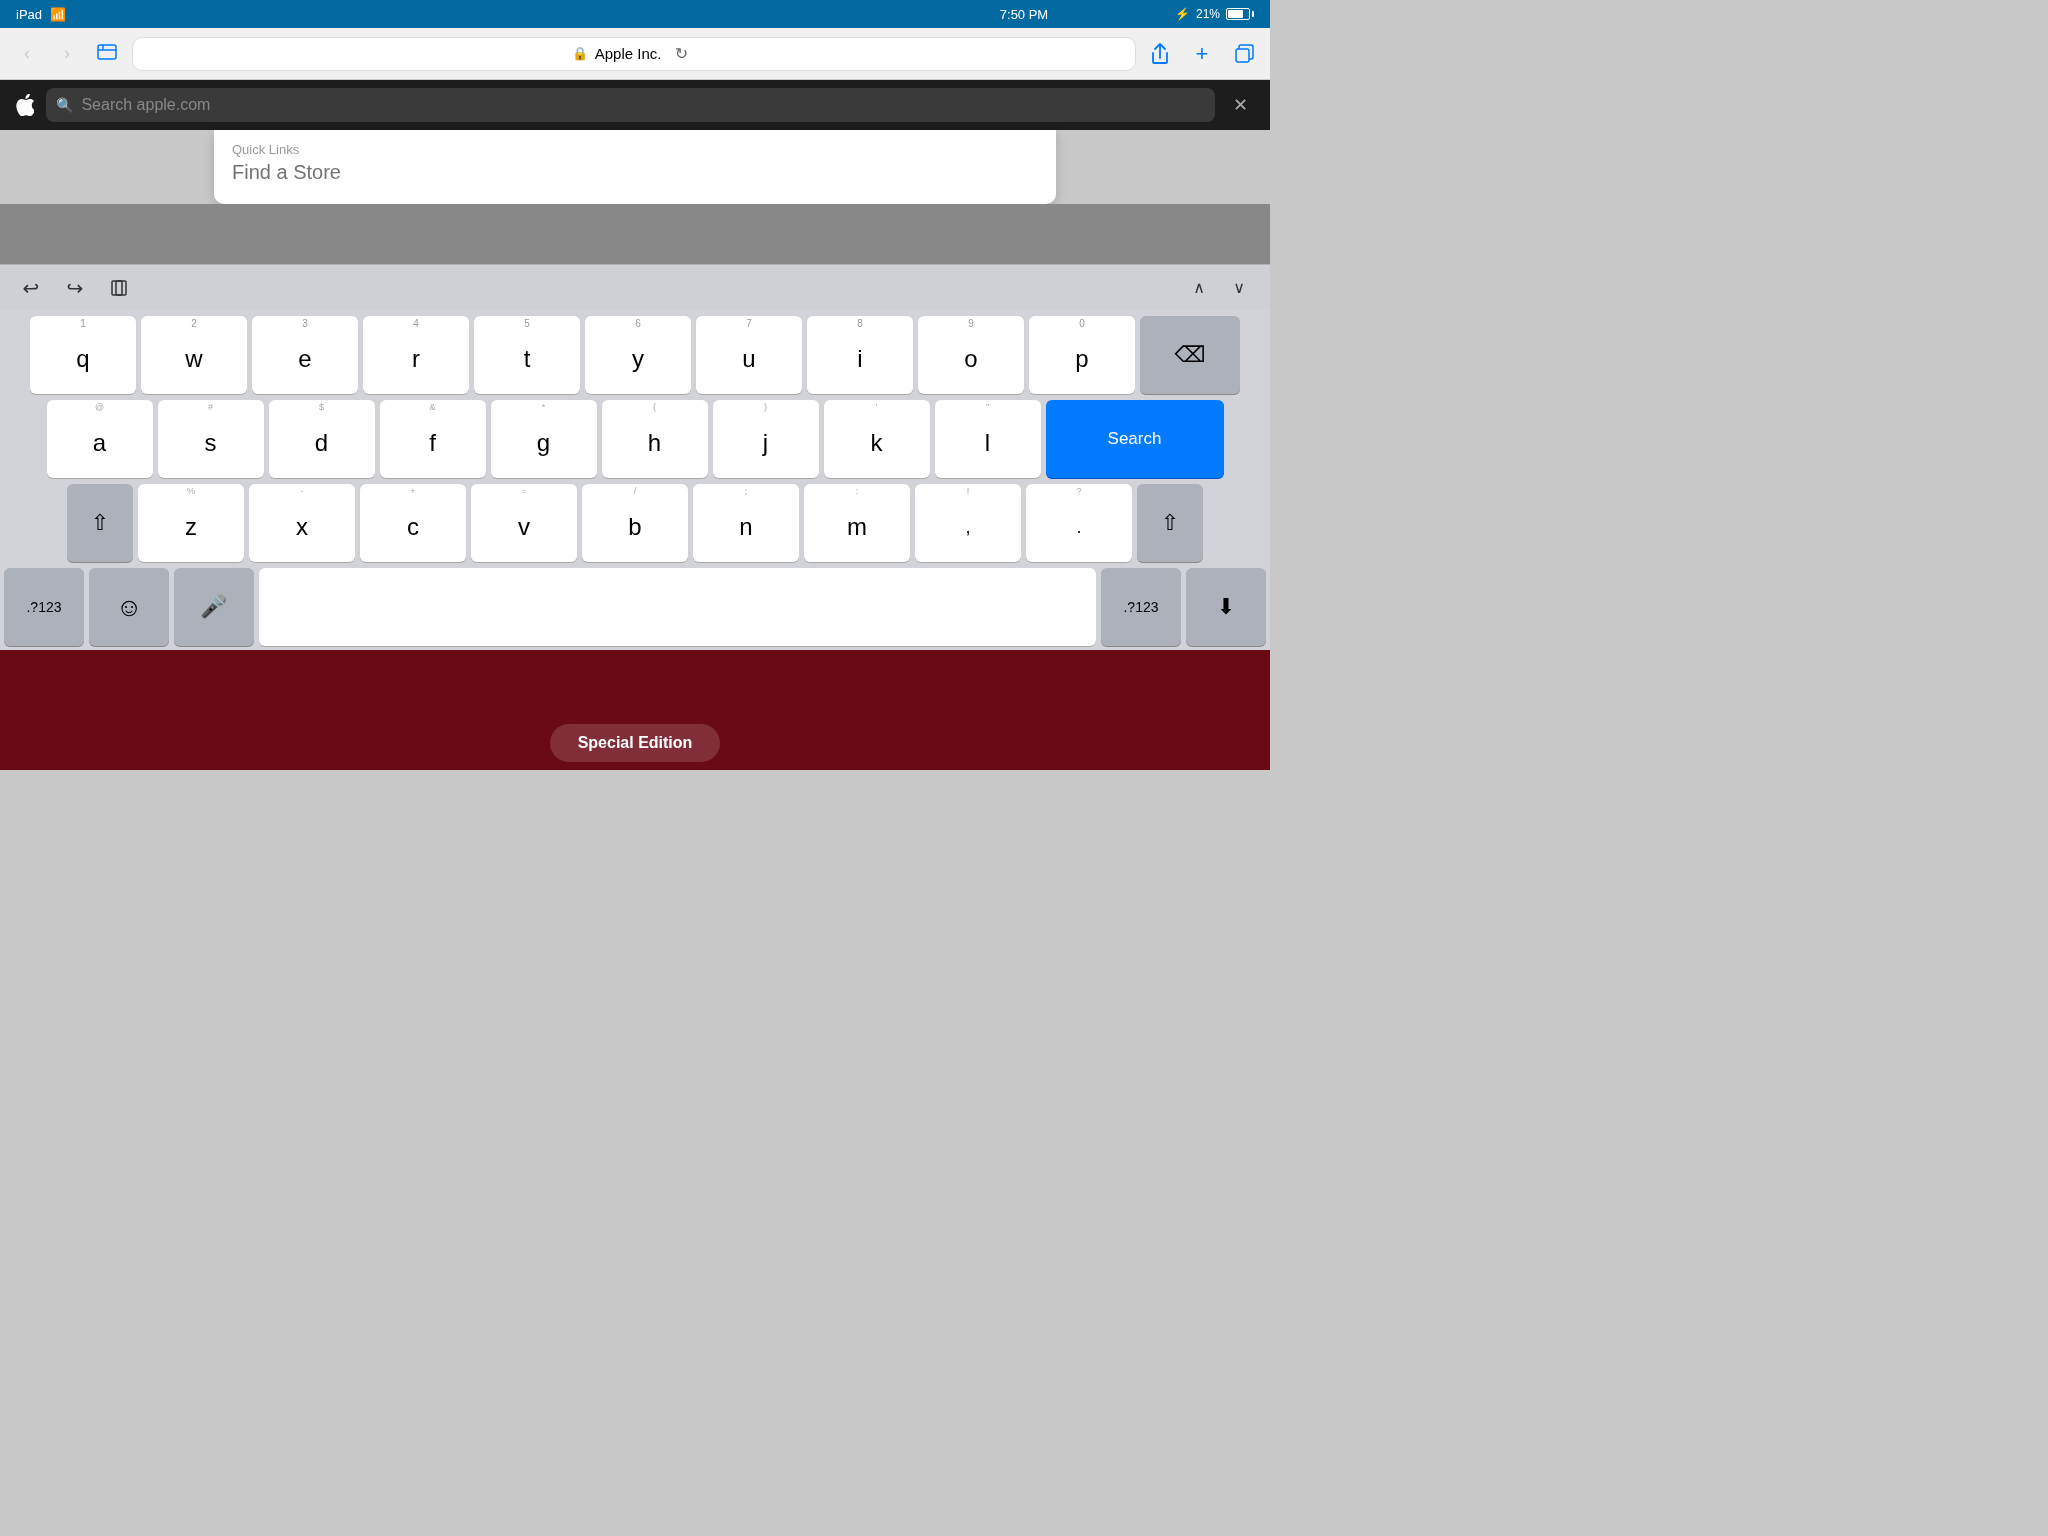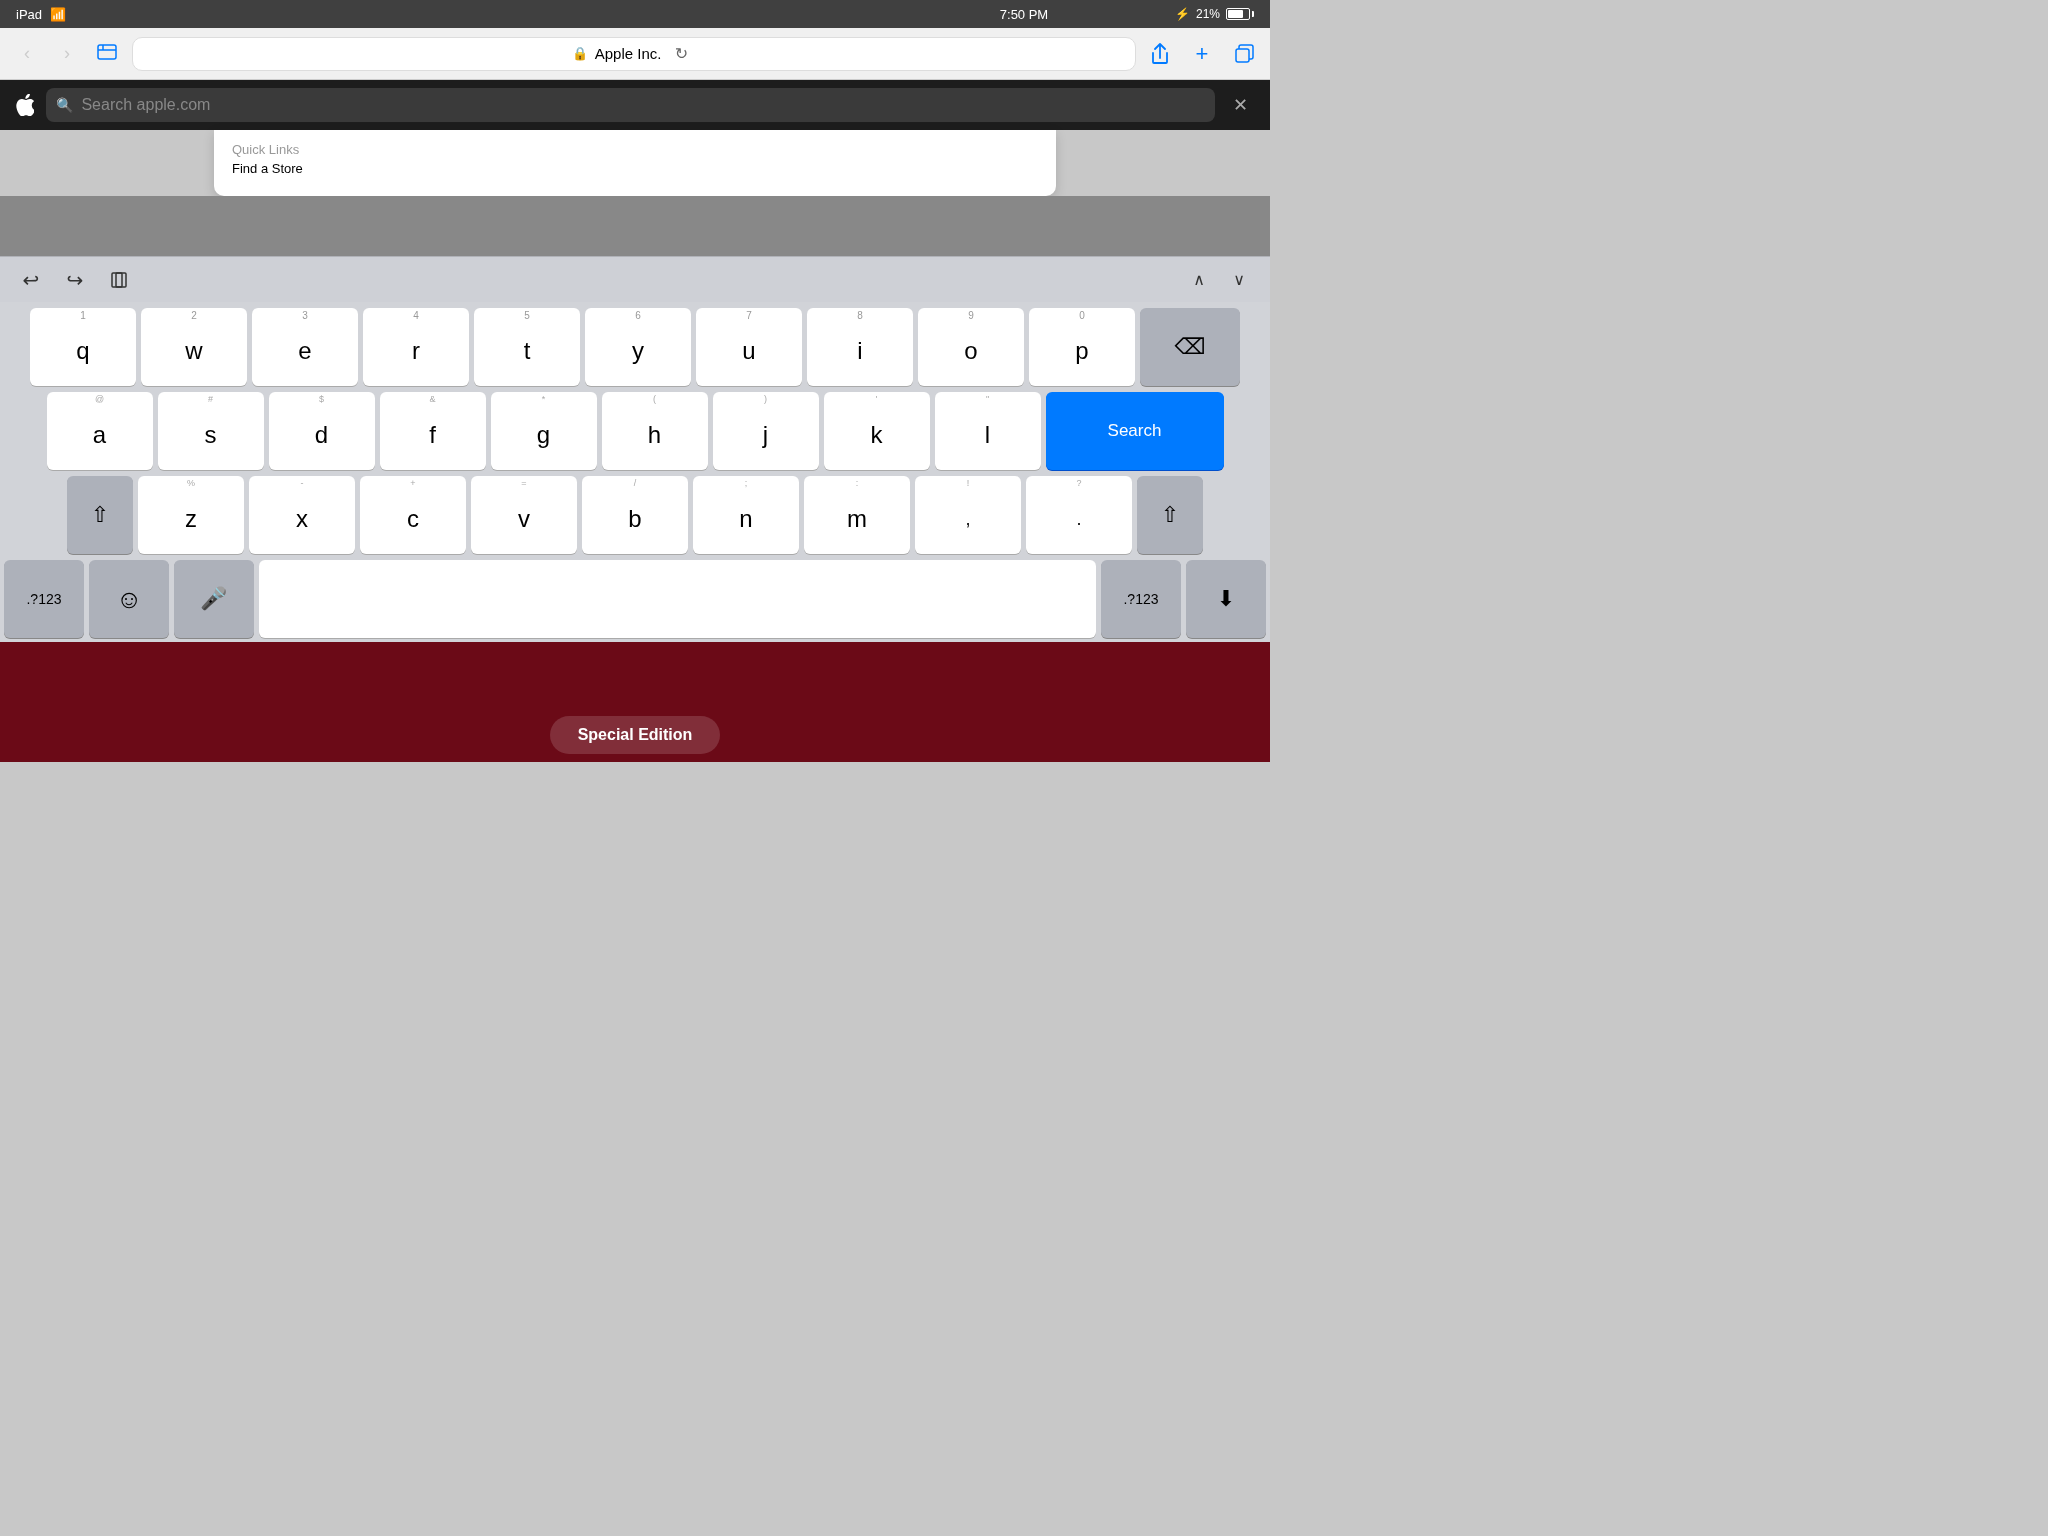--- a/index.html
+++ b/index.html
@@ -8,21 +8,21 @@
       width: 1270px;
       height: 952px;
       overflow: hidden;
       font-family: -apple-system, 'Helvetica Neue', Arial, sans-serif;
       background: #c8c8c8;
     }
 
     
     .status-bar {
       height: 28px;
-      background: #404040;
+      background: #0369a1;
       display: flex;
       align-items: center;
       justify-content: space-between;
       padding: 0 16px;
       color: #fff;
       font-size: 13px;
       font-weight: 500;
     }
     .status-left { display: flex; align-items: center; gap: 8px; }
     .status-center { position: absolute; left: 50%; transform: translateX(-50%); }
@@ -132,22 +132,22 @@
       border-bottom-left-radius: 10px;
       border-bottom-right-radius: 10px;
       padding: 12px 18px 16px;
       box-shadow: 0 4px 12px rgba(0,0,0,0.15);
     }
     .quick-links-title {
       font-size: 13px;
       color: #999;
     }
     .quick-links-item {
-      font-size: 13px;
-      color: #000000;
+      font-size: 20px;
+      color: #737373;
       padding: 4px 0;
       cursor: pointer;
     }
 
     
     .website-bg {
       height: 60px;
       background: #888;
     }
 

